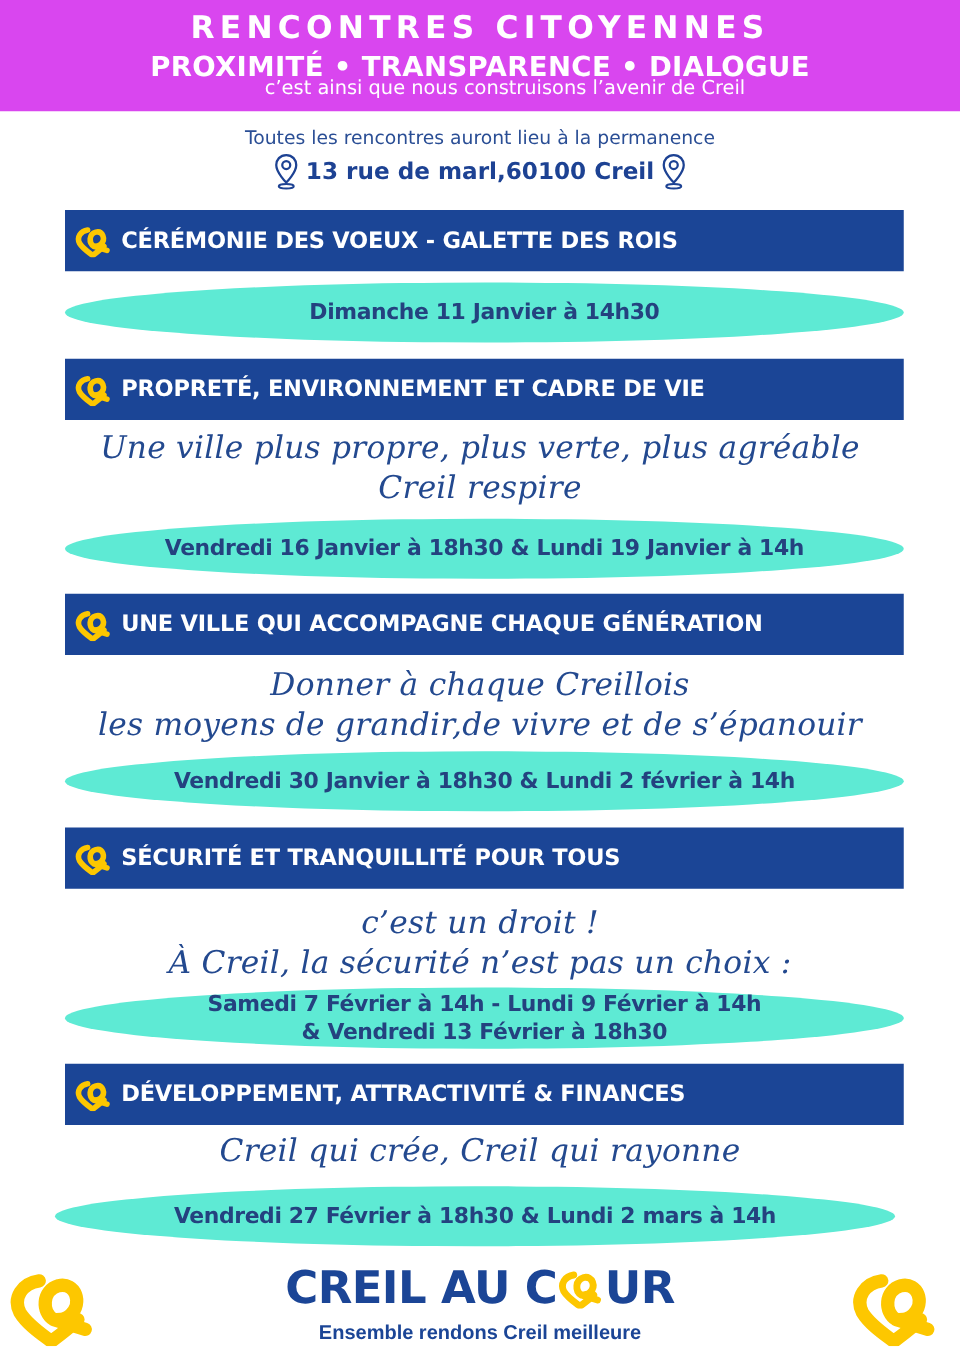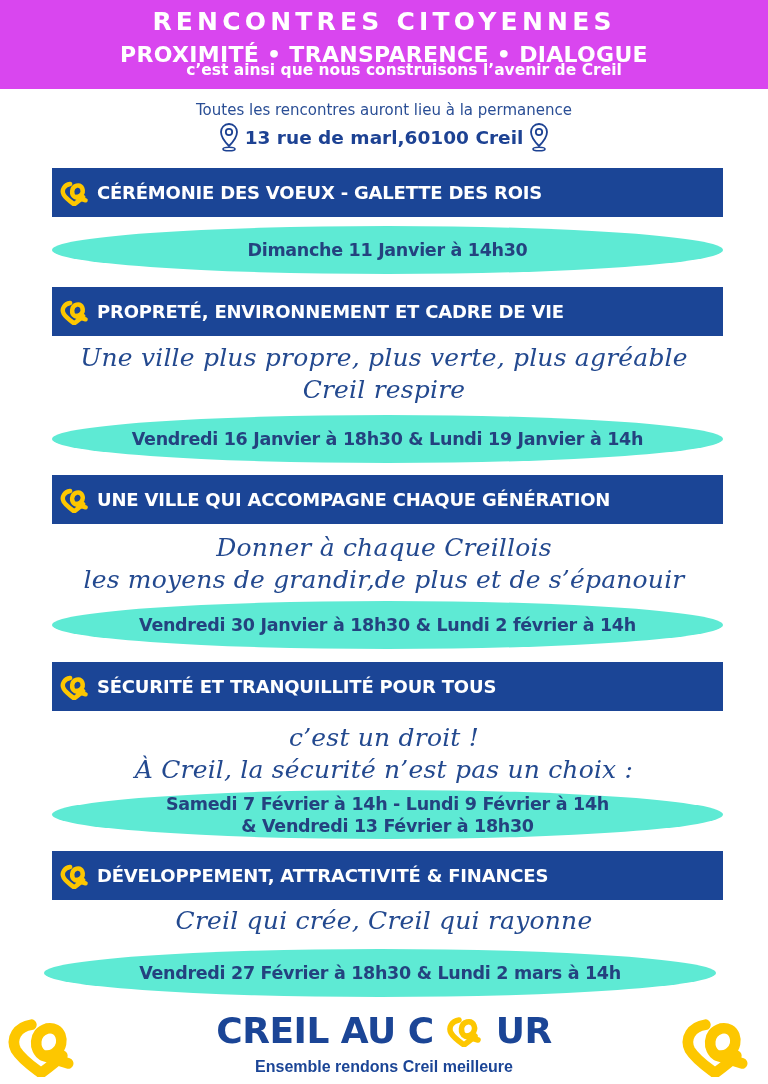--- a/index.html
+++ b/index.html
@@ -15,21 +15,21 @@
       font-family: "DejaVu Sans", sans-serif; font-weight: bold;
       font-size: 25px; letter-spacing: 4.2px;
     }
     .top-band .values {
       position: absolute; left: 0; right: 0; top: 42px;
       font-family: "DejaVu Sans", sans-serif; font-weight: bold;
       font-size: 22px; letter-spacing: 0.3px;
     }
     .top-band .motto {
       position: absolute; left: 0; right: 0; top: 61px;
-      font-family: "DejaVu Sans", sans-serif; font-size: 15.5px; font-weight: bold; padding-left: 40px;
+      font-family: "DejaVu Sans", sans-serif; font-size: 15.5px; font-weight: normal; padding-left: 40px;
     }
 
     .venue-intro {
       position: absolute; left: 0; right: 0; top: 101px; text-align: center;
       font-family: "DejaVu Sans", sans-serif; font-size: 15px; color: #2a4e95;
     }
     .venue-address {
       position: absolute; left: 0; right: 0; top: 122px; display: flex;
       justify-content: center; align-items: center; gap: 6px;
       font-family: "DejaVu Sans", sans-serif; font-weight: bold; font-size: 18.5px; color: #1d4293;
@@ -55,21 +55,21 @@
 
     .tagline {
       position: absolute; left: 0; right: 0; text-align: center;
       font-family: "DejaVu Serif", serif; font-style: italic; font-size: 25px; color: #23498f;
       line-height: 32px; letter-spacing: 0.2px;
     }
 
     .footer-brand {
       position: absolute; left: 0; right: 0; top: 1010px; text-align: center;
       font-family: "DejaVu Sans", sans-serif; font-weight: bold; font-size: 36px;
-      color: #1b4596; letter-spacing: -0.5px; display: flex; justify-content: center; align-items: center; gap: 12px;
+      color: #1b4596; letter-spacing: -0.5px; display: flex; justify-content: center; align-items: center;
     }
     .footer-brand .heart-o { width: 40px; height: 32px; display: inline-block; margin: 0 -1px; }
     .footer-slogan {
       position: absolute; left: 0; right: 0; top: 1058px; text-align: center;
       font-family: Liberation Sans, sans-serif; font-weight: bold; font-size: 16px; color: #1b4596;
     }
     .corner-heart { position: absolute; top: 1015px; width: 78px; height: 62px; }
   </style>
 </head>
 <body>
@@ -130,21 +130,21 @@
 </div>
 
 <div class="banner" style="top:475px">
   <svg class="heart">
       <use href="#heart-logo"></use>
     </svg>
   <span>UNE VILLE QUI ACCOMPAGNE CHAQUE GÉNÉRATION</span>
 </div>
 <div class="tagline" style="top:532px">
   <div>Donner à chaque Creillois</div>
-  <div>les moyens de grandir,de plus et de s’épanouir</div>
+  <div>les moyens de grandir,de vivre et de s’épanouir</div>
 </div>
 <div class="pill" style="top:601px">
   <span>Vendredi 30 Janvier à 18h30 &amp; Lundi 2 février à 14h</span>
 </div>
 
 <div class="banner" style="top:662px">
   <svg class="heart">
       <use href="#heart-logo"></use>
     </svg>
   <span>SÉCURITÉ ET TRANQUILLITÉ POUR TOUS</span>

